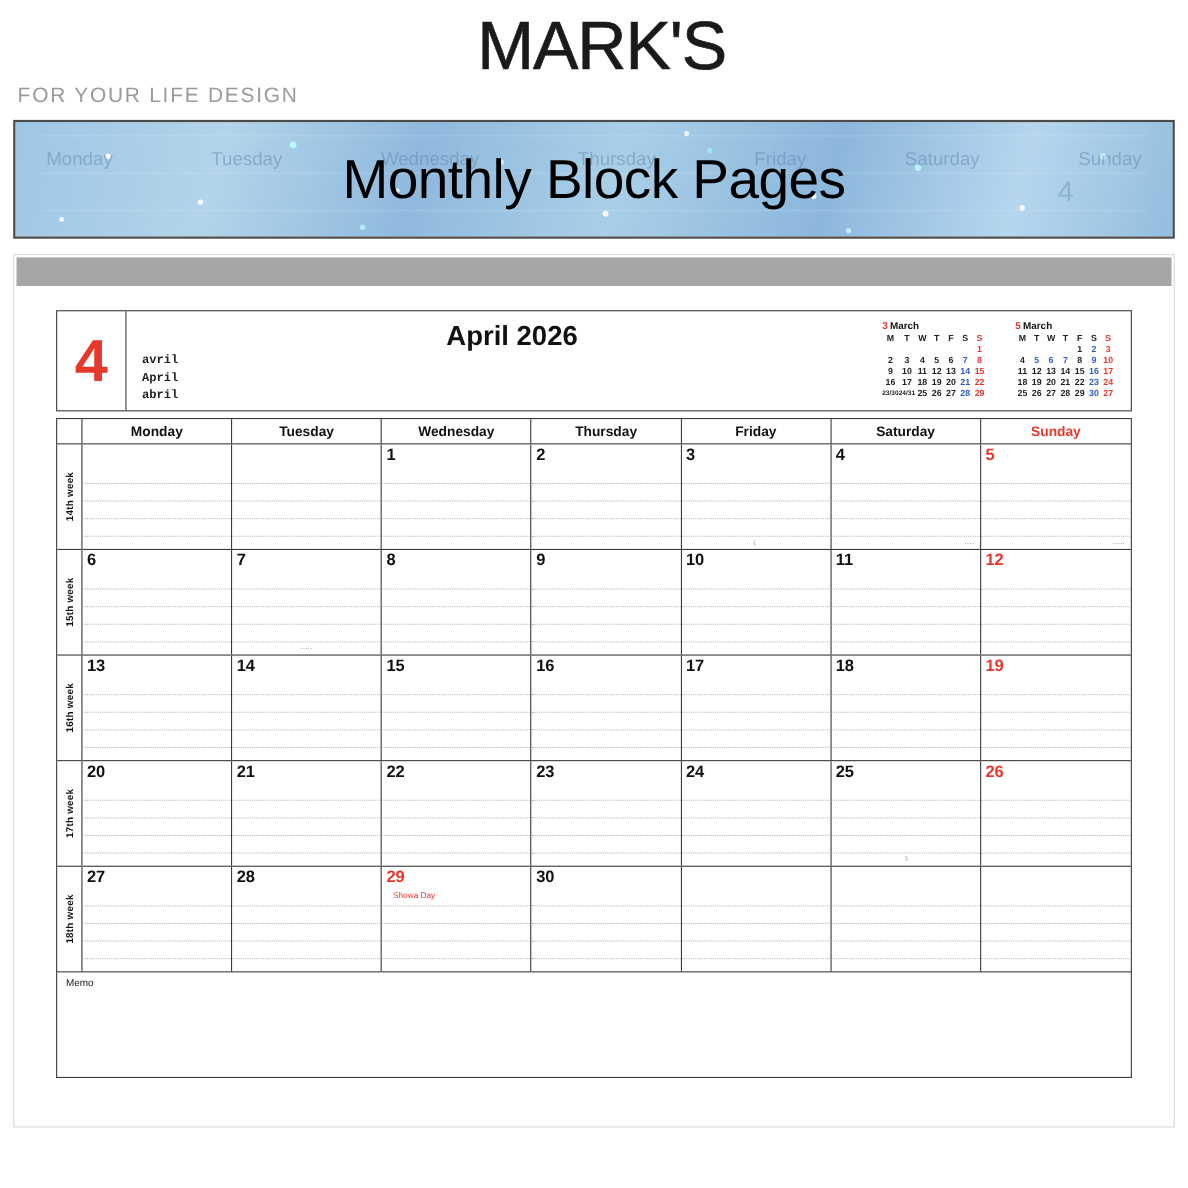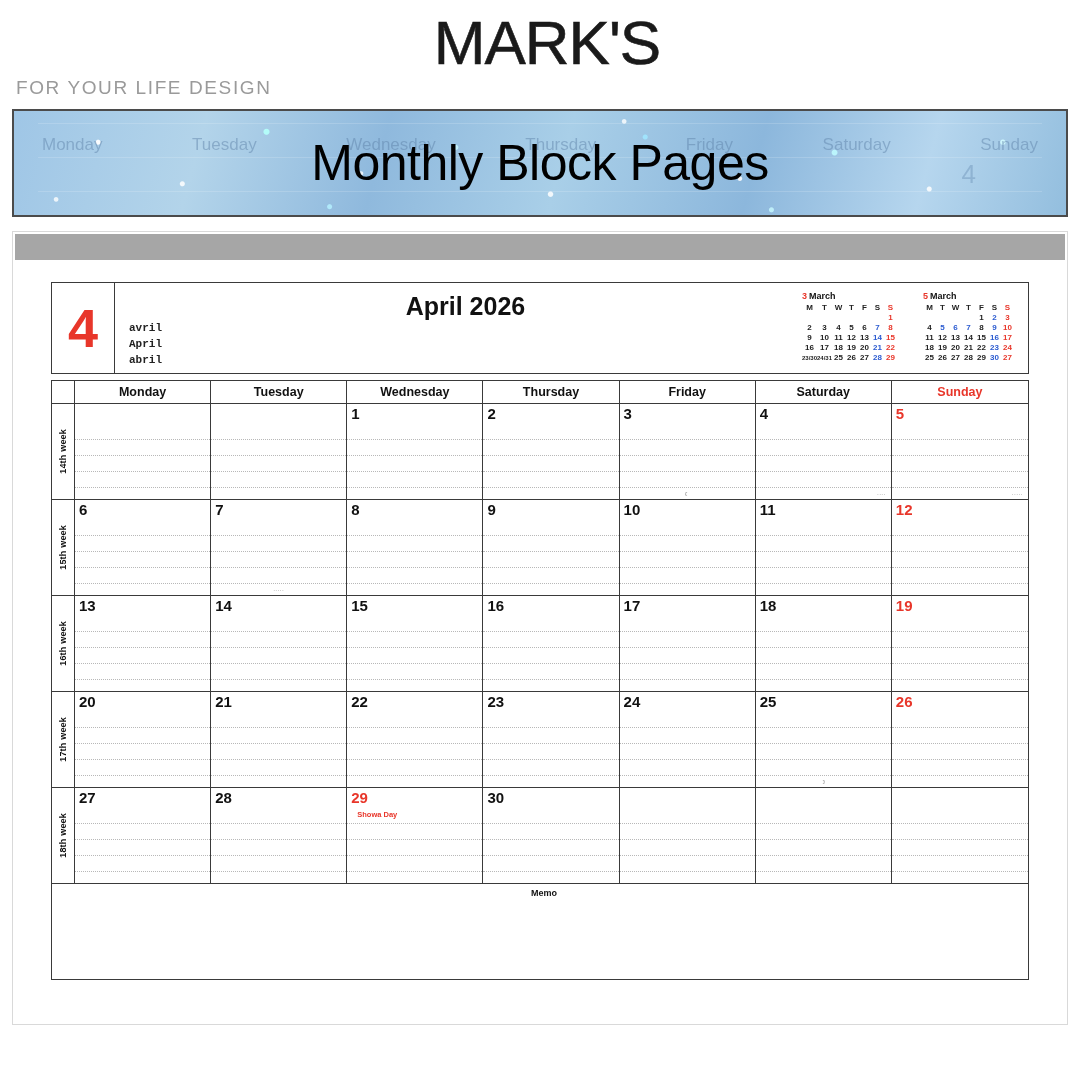--- a/index.html
+++ b/index.html
@@ -269,21 +269,21 @@
     font-weight: bold;
     color: #111;
     line-height: 1.1;
     position: relative;
     z-index: 2;
   }
   .day.sun .day-num { color: #e8362a; }
   .day-holiday {
     display: inline-block;
     font-size: 7.5px;
-    font-weight: bold;
+    font-weight: normal;
     color: #e8362a;
     margin-left: 6px;
     vertical-align: 3px;
     position: relative;
     z-index: 2;
     text-align: right;
   }
   .rules {
     position: absolute;
     left: 0; right: 0;
@@ -309,23 +309,22 @@
   
   .memo {
     border: 1px solid #3a3a3a;
     border-top: none;
     height: 96px;
     padding: 4px 0 0 8px;
     box-sizing: border-box;
   }
   .memo-label {
     font-size: 9px;
-    font-weight: bold;
+    font-weight: normal;
     color: #111;
-    text-align: center;
   }
 </style>
 </head>
 <body>
 
 <div class="brand">
   <div class="brand-wordmark">MARK'S</div>
   <div class="brand-tagline">FOR YOUR LIFE DESIGN</div>
 </div>
 

